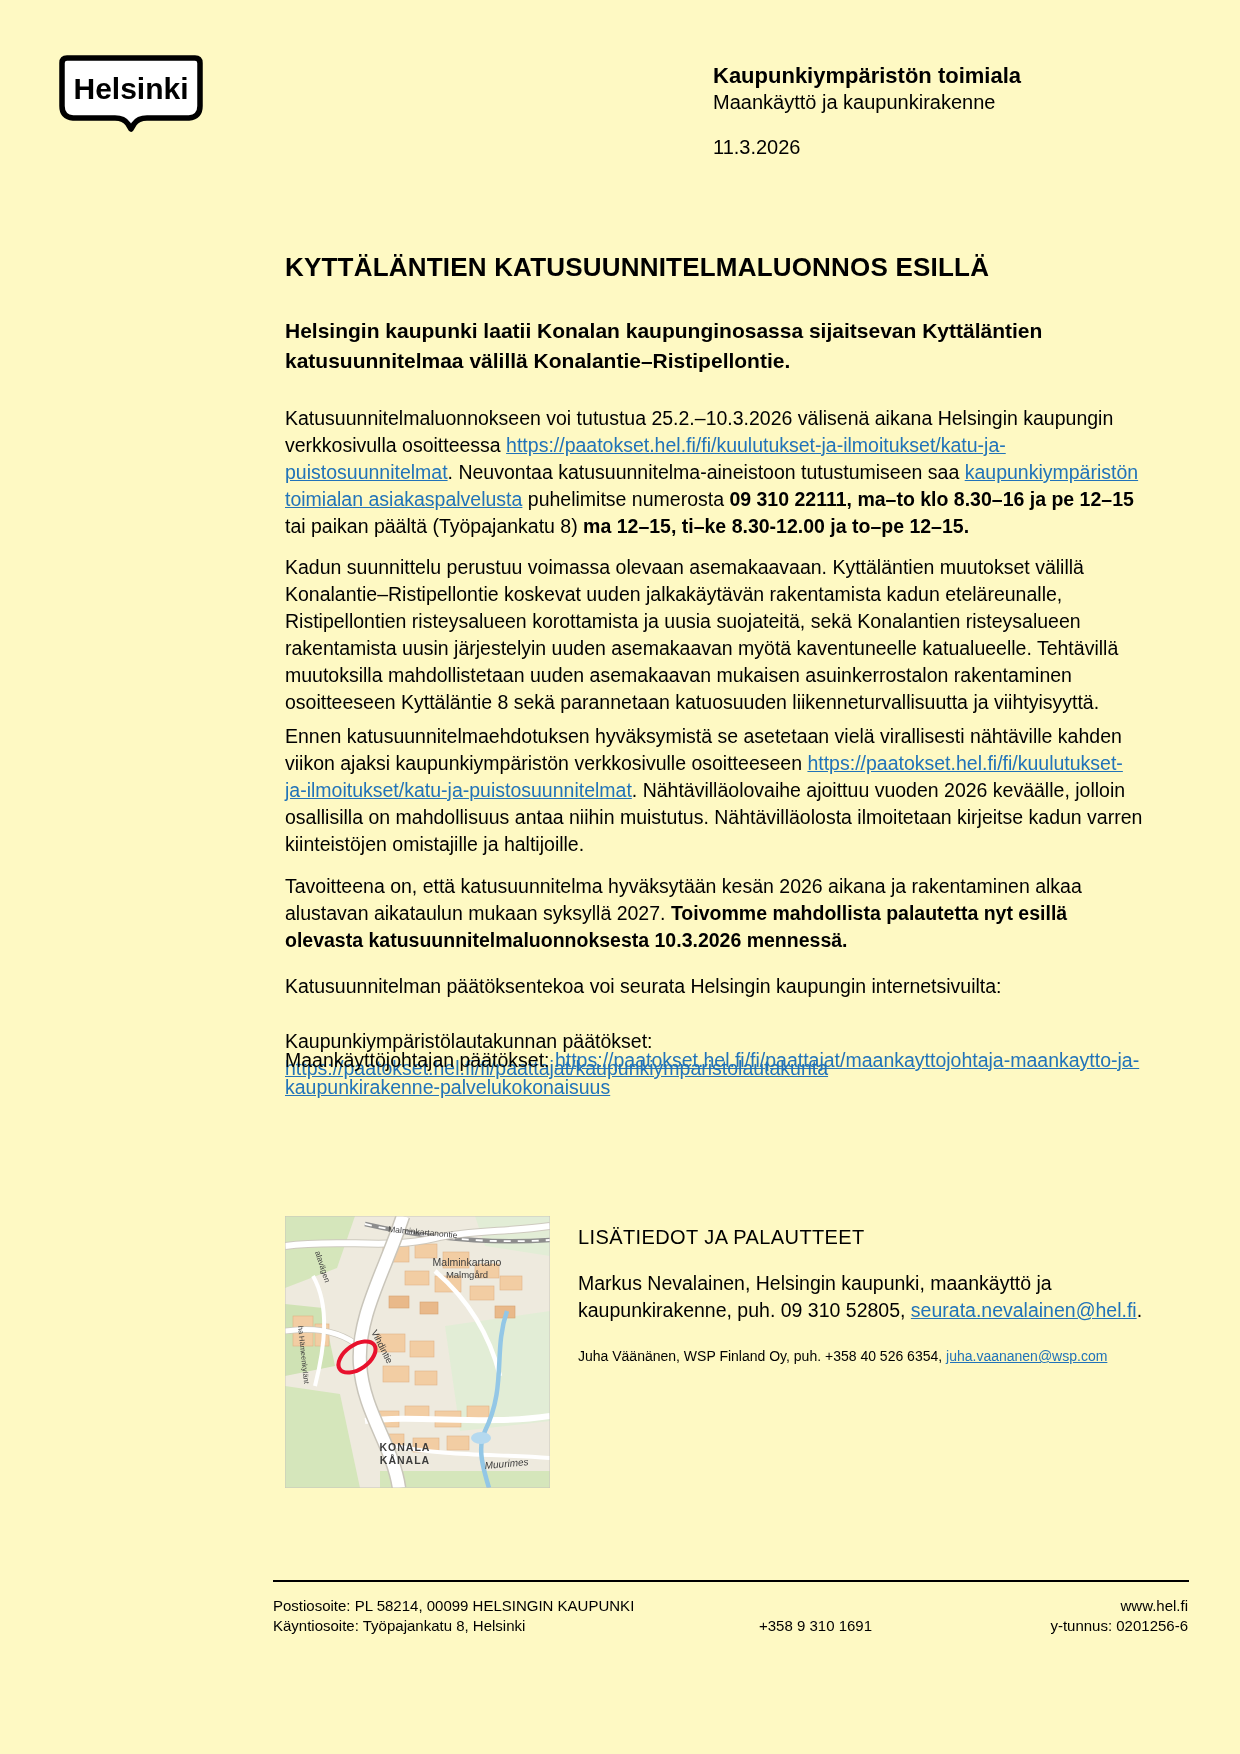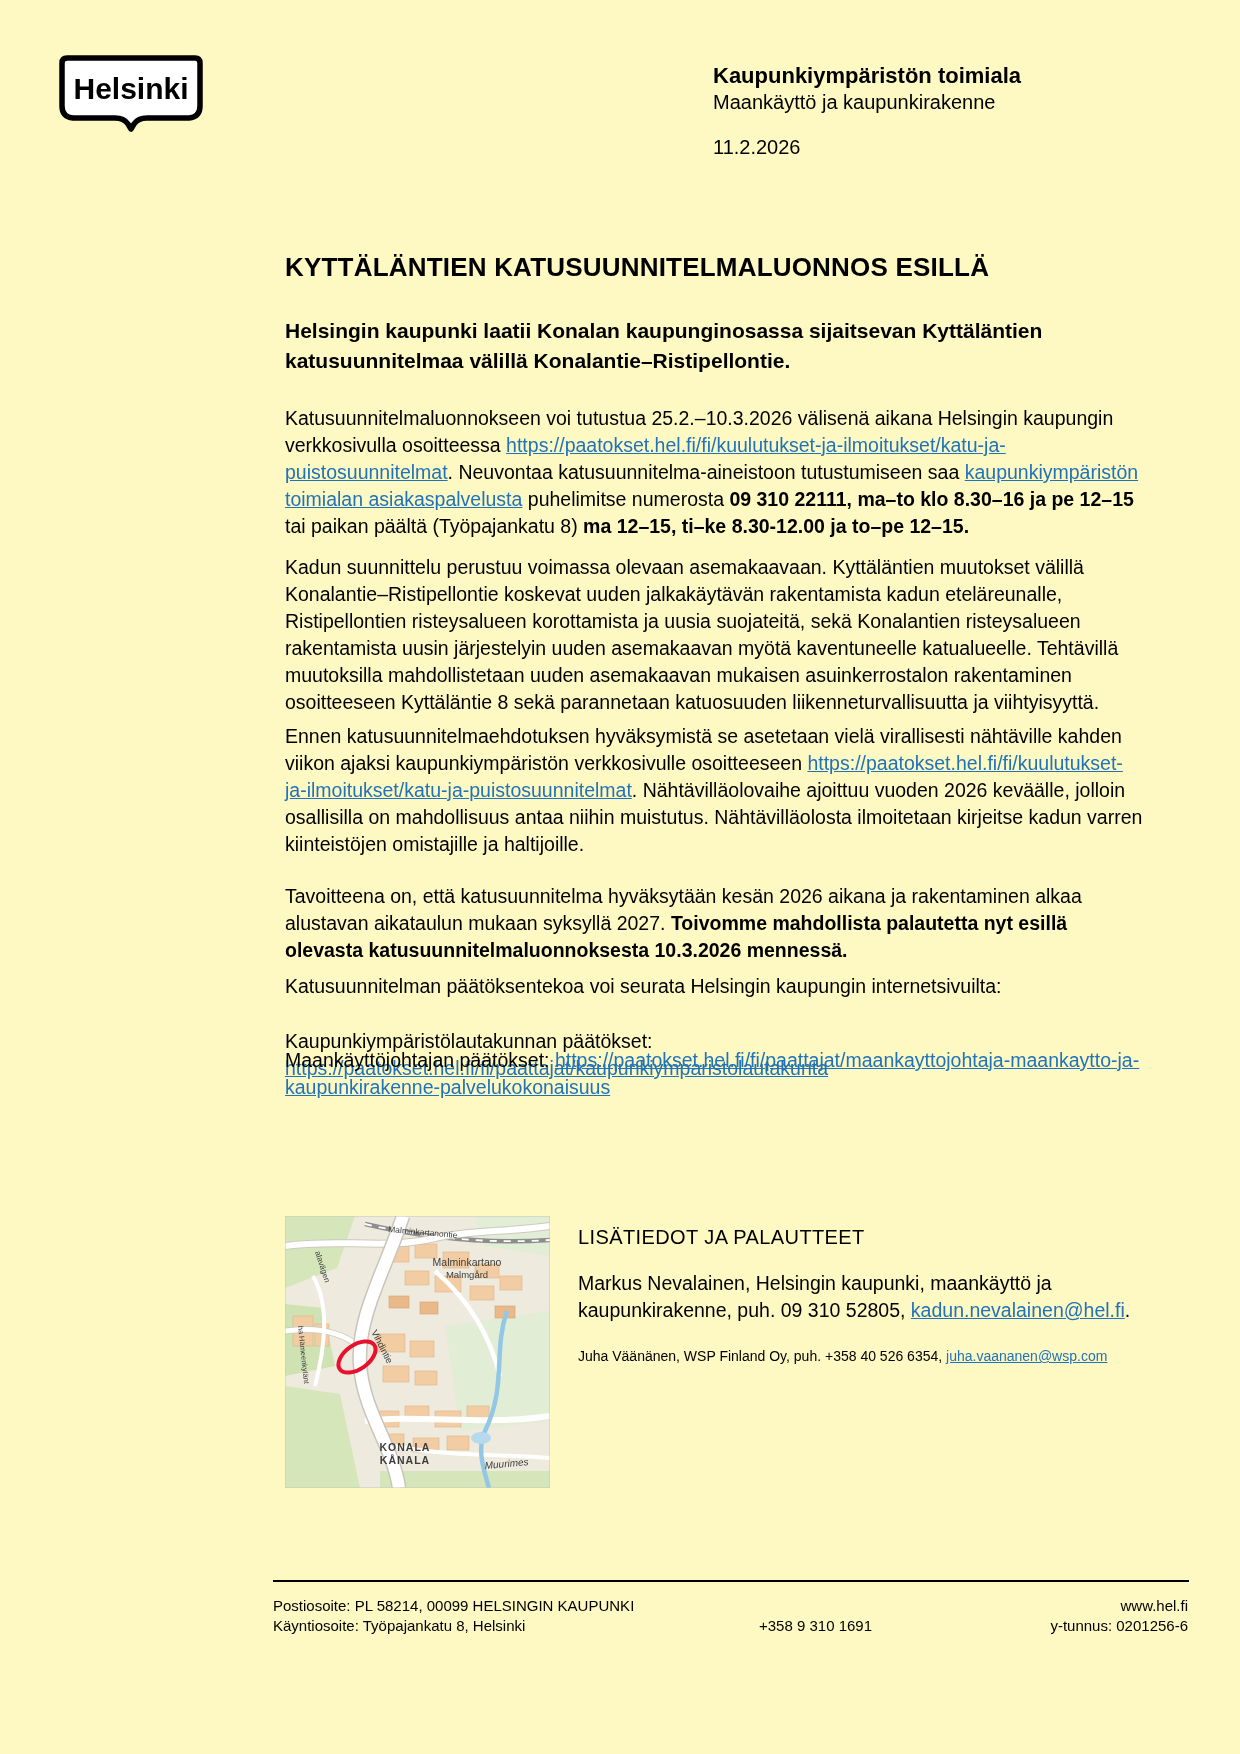--- a/index.html
+++ b/index.html
@@ -15,21 +15,21 @@
   .hdr-unit{font-size:20px;line-height:26px;}
   .hdr-date{left:713px;top:136px;font-size:20px;}
 
   
   .title{left:285px;top:252px;width:880px;font-size:26px;font-weight:bold;margin:0;letter-spacing:0.2px;}
   .lead{left:285px;top:316px;width:858px;font-size:21px;font-weight:bold;line-height:30px;margin:0;}
   .body-p{width:858px;font-size:19.5px;line-height:27px;margin:0;}
   .p1{left:285px;top:405px;}
   .p2{left:285px;top:554px;}
   .p3{left:285px;top:723px;}
-  .p4{left:285px;top:873px;margin-top:10px;}
+  .p4{left:285px;top:873px;}
   .p5{left:285px;top:973px;}
   .p6{left:285px;top:1028px;}
   .p7{left:285px;top:1047px;}
   .link{color:var(--link);text-decoration:underline;cursor:pointer;}
   .b{font-weight:bold;}
 
   
   .map-box{left:285px;top:1216px;width:265px;height:272px;}
   .info-box{left:578px;top:1226px;width:585px;}
   .info-h{position:absolute;left:0;top:0;font-size:20px;letter-spacing:0.4px;}
@@ -52,21 +52,21 @@
     <svg width="146" height="86" viewBox="0 0 146 86">
       <path d="M9,4 H137 Q142,4 142,9 V52 Q142,63 131,64 L89,64 Q80,64 76,70 L73,75 L70,70 Q66,64 57,64 L15,64 Q4,63 4,52 V9 Q4,4 9,4 Z" fill="#ffffff" stroke="#000000" stroke-width="5.5" stroke-linejoin="round"></path>
       <text x="73" y="45" text-anchor="middle" font-size="30" font-weight="bold" font-family="Liberation Sans, sans-serif" fill="#000">Helsinki</text>
     </svg>
   </div>
 
   <div class="abs hdr-block">
     <div class="hdr-dept">Kaupunkiympäristön toimiala</div>
     <div class="hdr-unit">Maankäyttö ja kaupunkirakenne</div>
   </div>
-  <div class="abs hdr-date">11.2.2026</div>
+  <div class="abs hdr-date">11.3.2026</div>
 
   <h1 class="abs title">KYTTÄLÄNTIEN KATUSUUNNITELMALUONNOS ESILLÄ</h1>
   <p class="abs lead">Helsingin kaupunki laatii Konalan kaupunginosassa sijaitsevan Kyttäläntien katusuunnitelmaa välillä Konalantie–Ristipellontie.</p>
 
   <p class="abs body-p p1"><span>Katusuunnitelmaluonnokseen voi tutustua 25.2.–10.3.2026 välisenä aikana Helsingin kaupungin verkkosivulla osoitteessa </span><a class="link">https://paatokset.hel.fi/fi/kuulutukset-ja-ilmoitukset/katu-ja-puistosuunnitelmat</a><span>. Neuvontaa katusuunnitelma-aineistoon tutustumiseen saa </span><a class="link">kaupunkiympäristön toimialan asiakaspalvelusta</a><span> puhelimitse numerosta </span><span class="b">09 310 22111, ma–to klo 8.30–16 ja pe 12–15</span><span> tai paikan päältä (Työpajankatu 8) </span><span class="b">ma 12–15, ti–ke 8.30-12.00 ja to–pe 12–15.</span></p>
   <p class="abs body-p p2">Kadun suunnittelu perustuu voimassa olevaan asemakaavaan. Kyttäläntien muutokset välillä Konalantie–Ristipellontie koskevat uuden jalkakäytävän rakentamista kadun eteläreunalle, Ristipellontien risteysalueen korottamista ja uusia suojateitä, sekä Konalantien risteysalueen rakentamista uusin järjestelyin uuden asemakaavan myötä kaventuneelle katualueelle. Tehtävillä muutoksilla mahdollistetaan uuden asemakaavan mukaisen asuinkerrostalon rakentaminen osoitteeseen Kyttäläntie 8 sekä parannetaan katuosuuden liikenneturvallisuutta ja viihtyisyyttä.</p>
   <p class="abs body-p p3"><span>Ennen katusuunnitelmaehdotuksen hyväksymistä se asetetaan vielä virallisesti nähtäville kahden viikon ajaksi kaupunkiympäristön verkkosivulle osoitteeseen </span><a class="link">https://paatokset.hel.fi/fi/kuulutukset-ja-ilmoitukset/katu-ja-puistosuunnitelmat</a><span>. Nähtävilläolovaihe ajoittuu vuoden 2026 keväälle, jolloin osallisilla on mahdollisuus antaa niihin muistutus. Nähtävilläolosta ilmoitetaan kirjeitse kadun varren kiinteistöjen omistajille ja haltijoille.</span></p>
   <p class="abs body-p p4"><span>Tavoitteena on, että katusuunnitelma hyväksytään kesän 2026 aikana ja rakentaminen alkaa alustavan aikataulun mukaan syksyllä 2027. </span><span class="b">Toivomme mahdollista palautetta nyt esillä olevasta katusuunnitelmaluonnoksesta 10.3.2026 mennessä.</span></p>
   <p class="abs body-p p5">Katusuunnitelman päätöksentekoa voi seurata Helsingin kaupungin internetsivuilta:</p>
   <p class="abs body-p p6"><span>Kaupunkiympäristölautakunnan päätökset:</span><br><a class="link">https://paatokset.hel.fi/fi/paattajat/kaupunkiymparistolautakunta</a></p>
@@ -142,21 +142,21 @@
         <text x="120" y="235" text-anchor="middle" font-size="10.5" font-weight="bold" letter-spacing="1">KONALA</text>
         <text x="120" y="248" text-anchor="middle" font-size="10.5" font-weight="bold" letter-spacing="1">KÅNALA</text>
         <text transform="translate(200,253) rotate(-5)" font-size="10" font-style="italic">Muurimes</text>
       </g>
       <rect width="265" height="272" fill="none" stroke="#c9c5ba" stroke-width="1"></rect>
     </svg>
   </div>
 
   <div class="abs info-box">
     <div class="info-h">LISÄTIEDOT JA PALAUTTEET</div>
-    <p class="info-c1"><span>Markus Nevalainen, Helsingin kaupunki, maankäyttö ja kaupunkirakenne, puh. 09 310 52805, </span><a class="link">kadun.nevalainen@hel.fi</a><span>.</span></p>
+    <p class="info-c1"><span>Markus Nevalainen, Helsingin kaupunki, maankäyttö ja kaupunkirakenne, puh. 09 310 52805, </span><a class="link">seurata.nevalainen@hel.fi</a><span>.</span></p>
     <p class="info-c2"><span>Juha Väänänen, WSP Finland Oy, puh. +358 40 526 6354, </span><a class="link">juha.vaananen@wsp.com</a></p>
   </div>
 
   <div class="abs frule"></div>
   <div class="abs f-txt f-left">
     <div>Postiosoite: PL 58214, 00099 HELSINGIN KAUPUNKI</div>
     <div>Käyntiosoite: Työpajankatu 8, Helsinki</div>
   </div>
   <div class="abs f-txt f-phone">+358 9 310 1691</div>
   <div class="abs f-txt f-right">

